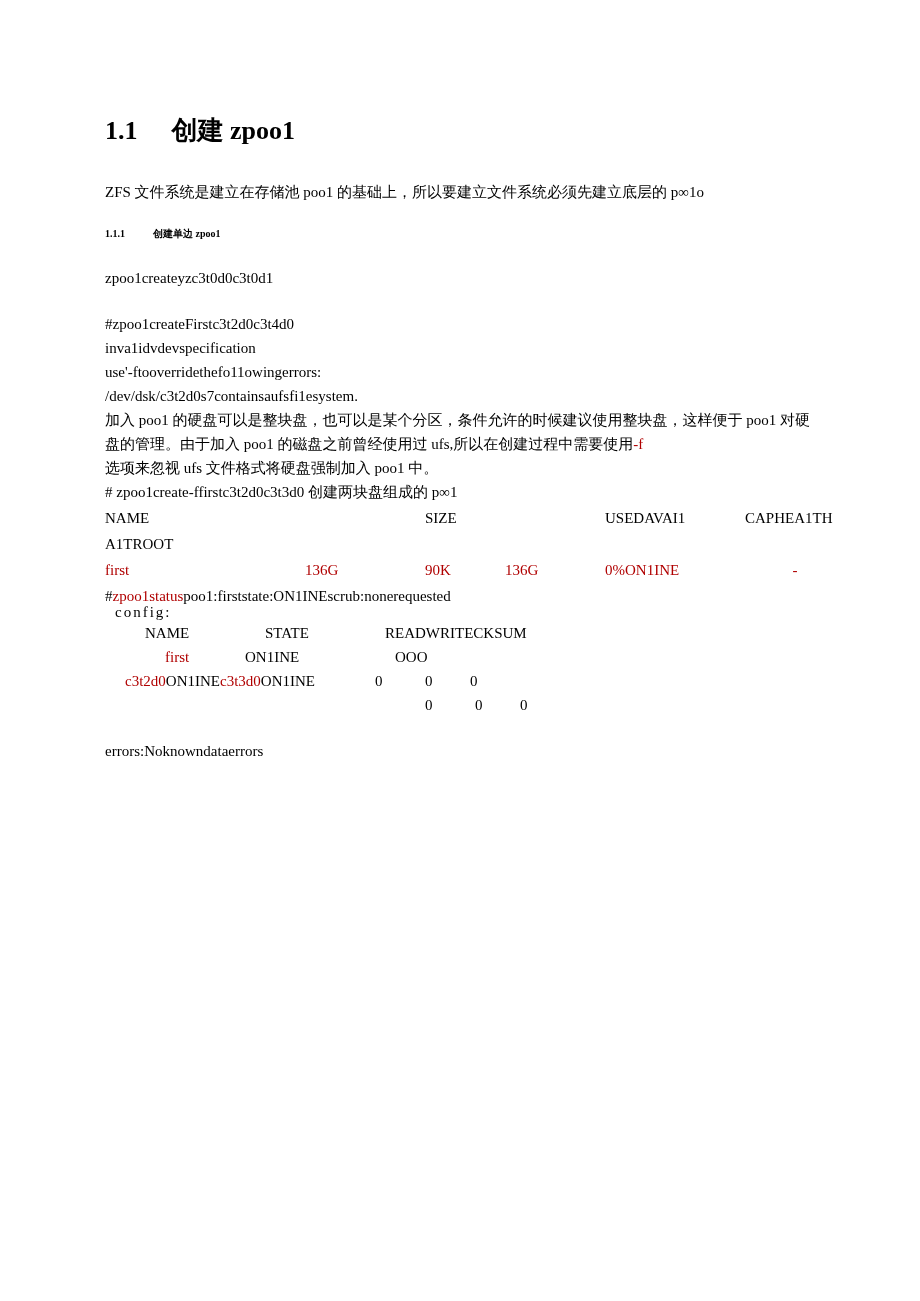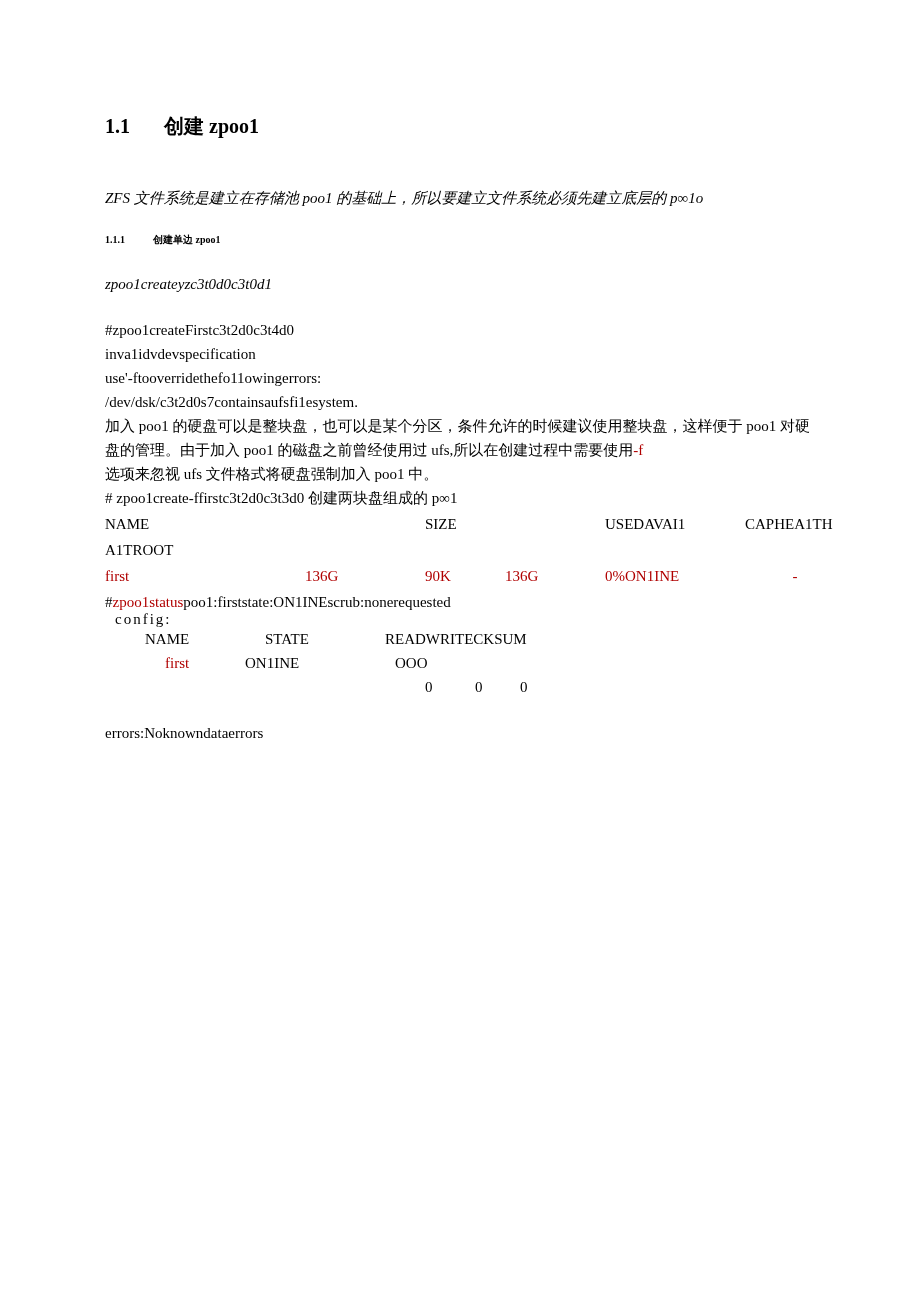--- a/index.html
+++ b/index.html
@@ -11,33 +11,33 @@
     color: #000;
     line-height: 1.6;
   }
   .page {
     width: 920px;
     min-height: 1301px;
     padding: 110px 100px 60px 105px;
     box-sizing: border-box;
   }
   .h1 {
-    font-size: 20px;
+    font-size: 26px;
     font-weight: bold;
-    margin-bottom: 44px;
+    margin-bottom: 28px;
   }
   .h1 .num { margin-right: 34px; }
   .h2 {
     font-size: 10px;
     font-weight: bold;
     margin: 22px 0 18px 0;
   }
   .h2 .num { margin-right: 28px; }
   p { margin: 0 0 6px 0; }
-  .para { margin: 24px 0 22px 0; font-style: italic; }
+  .para { margin: 24px 0 22px 0; }
   .block { }
   .blockline { margin: 0; line-height: 1.6; }
   .red { color: #b00000; }
   .bold { font-weight: bold; }
   .tbl { display: grid; grid-template-columns: 200px 120px 80px 100px 140px 100px; margin: 2px 0; }
   .statusrow { display: grid; grid-template-columns: 120px 120px 60px 60px 60px; margin-left: 40px; }
   .center { text-align: center; }
 </style>
 </head>
 <body>
@@ -101,19 +101,23 @@
     <span>STATE</span>
     <span style="grid-column:3/6">READWRITECKSUM</span>
   </div>
   <div class="statusrow">
     <span class="red" style="margin-left:20px">first</span>
     <span style="margin-left:-20px">ON1INE</span>
     <span style="margin-left:10px">OOO</span>
   </div>
 
   <p class="blockline" style="margin-left:20px">
+    <span class="red">c3t2d0</span><span>ON1INE</span><span class="red">c3t3d0</span><span>ON1INE</span>
+    <span style="display:inline-block;width:60px;text-align:center;margin-left:30px">0</span><span style="display:inline-block;width:40px;text-align:center">0</span><span style="display:inline-block;width:50px;text-align:center">0</span>
+  </p>
+  <p class="blockline" style="margin-left:20px">
     <span style="display:inline-block;width:270px"></span>
     <span style="display:inline-block;width:60px;text-align:center">0</span><span style="display:inline-block;width:40px;text-align:center">0</span><span style="display:inline-block;width:50px;text-align:center">0</span>
   </p>
 
   <p class="blockline" style="margin-top:22px">errors:Noknowndataerrors</p>
 
 </div>
 
 </body></html>

